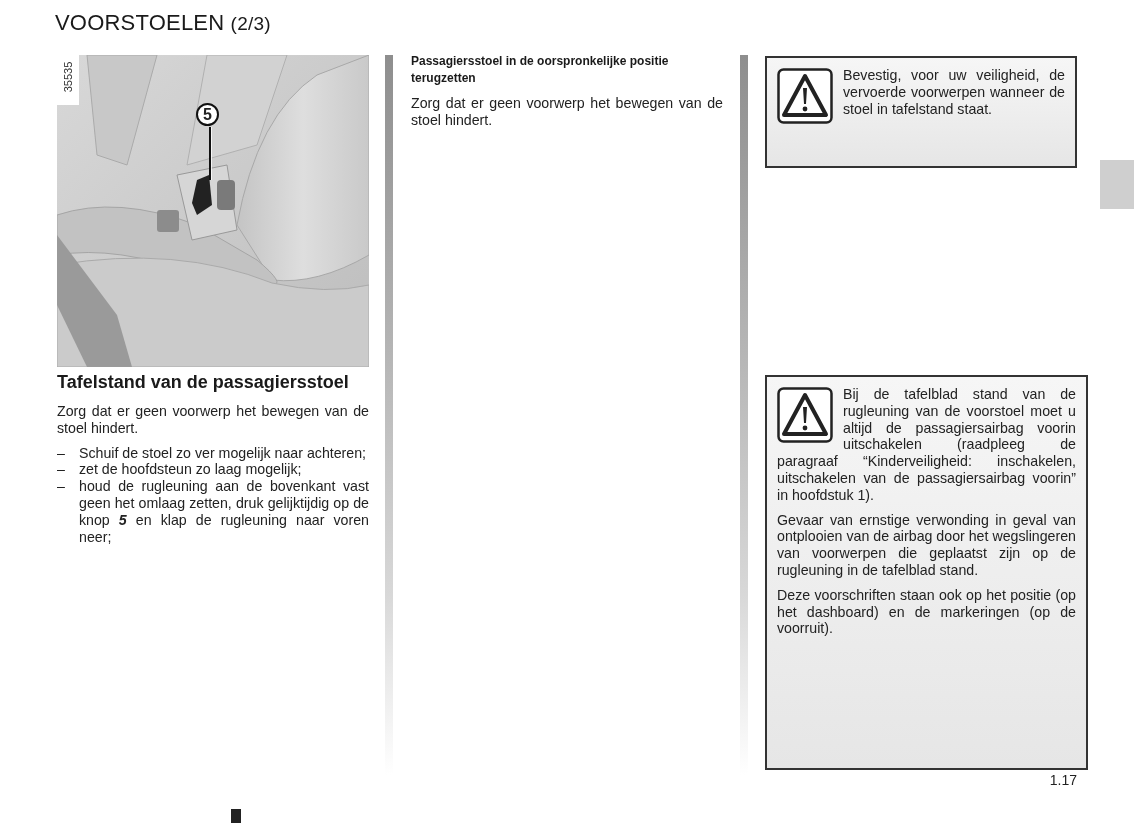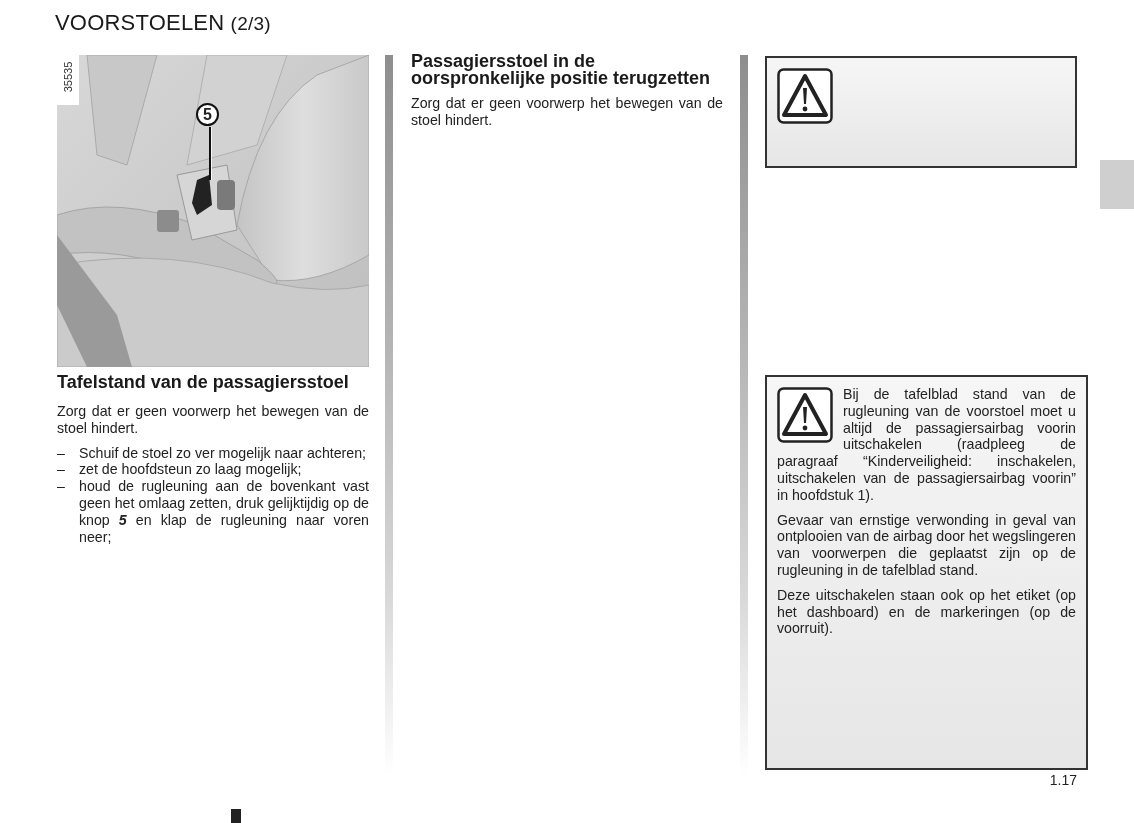--- a/index.html
+++ b/index.html
@@ -14,21 +14,21 @@
     .col1 { position:absolute; left:57px; top:372px; width:312px; }
     .h2 { font-size:18px; font-weight:bold; line-height:21px; color:#1a1a1a; margin:0 0 10px 0; }
     p, li { font-size:14.2px; line-height:16.8px; margin:0; text-align:justify; }
     p { margin-bottom:8px; }
     ul.dash { list-style:none; margin:0; padding:0; }
     ul.dash li { position:relative; padding-left:22px; }
     ul.dash li::before { content:"–"; position:absolute; left:0; top:0; }
     .divider { position:absolute; width:8px; top:55px; height:720px;
       background:linear-gradient(to bottom, #8e8e8e 0%, #b4b4b4 40%, #d8d8d8 75%, #ffffff 100%); }
     .col2 { position:absolute; left:411px; top:53px; width:312px; }
-    .h3 { font-size:18px; font-weight:bold; line-height:16.5px; margin:0 0 9px 0; color:#1a1a1a; }
+    .h3 { font-size:12px; font-weight:bold; line-height:16.5px; margin:0 0 9px 0; color:#1a1a1a; }
     .warn { position:absolute; border:2px solid #333; background:linear-gradient(to bottom, #f6f6f6, #e6e6e6); box-sizing:border-box; padding:9px 10px 8px 10px; }
     .warn1 { left:765px; top:56px; width:312px; height:112px; }
     .warn2 { left:765px; top:375px; width:323px; height:395px; }
     .warn-icon { float:left; width:56px; height:56px; margin:1px 10px 4px 0; }
     .tab { position:absolute; left:1100px; top:160px; width:34px; height:49px; background:#cfcfcf; }
     .page-num { position:absolute; left:1040px; top:772px; font-size:14px; color:#222; width:37px; text-align:right; }
     .mark { position:absolute; left:231px; top:809px; width:10px; height:14px; background:#222; }
   </style>
 </head>
 <body>
@@ -91,29 +91,30 @@
   <p>Zorg dat er geen voorwerp het bewegen van de stoel hindert.</p>
 </div>
 
 <div class="warn warn1">
   <svg class="warn-icon" viewBox="0 0 56 56">
     <rect x="1.5" y="1.5" width="53" height="53" rx="5" fill="#fff" stroke="#222" stroke-width="2.5"></rect>
     <path d="M28 8 L49 47 L7 47 Z" fill="none" stroke="#222" stroke-width="4" stroke-linejoin="round"></path>
     <path d="M26 20 L30 20 L29 36 L27 36 Z" fill="#222"></path>
     <circle cx="28" cy="41" r="2.4" fill="#222"></circle>
   </svg>
+  <p>Bevestig, voor uw veiligheid, de vervoerde voorwerpen wanneer de stoel in tafelstand staat.</p>
 </div>
 
 <div class="warn warn2">
   <svg class="warn-icon" viewBox="0 0 56 56">
     <rect x="1.5" y="1.5" width="53" height="53" rx="5" fill="#fff" stroke="#222" stroke-width="2.5"></rect>
     <path d="M28 8 L49 47 L7 47 Z" fill="none" stroke="#222" stroke-width="4" stroke-linejoin="round"></path>
     <path d="M26 20 L30 20 L29 36 L27 36 Z" fill="#222"></path>
     <circle cx="28" cy="41" r="2.4" fill="#222"></circle>
   </svg>
   <p>Bij de tafelblad stand van de rugleuning van de voorstoel moet u altijd de passagiersairbag voorin uitschakelen (raadpleeg de paragraaf “Kinderveiligheid: inschakelen, uitschakelen van de passagiersairbag voorin” in hoofdstuk 1).</p>
   <p>Gevaar van ernstige verwonding in geval van ontplooien van de airbag door het wegslingeren van voorwerpen die geplaatst zijn op de rugleuning in de tafelblad stand.</p>
-  <p>Deze uitschakelen staan ook op het etiket (op het dashboard) en de markeringen (op de voorruit).</p>
+  <p>Deze voorschriften staan ook op het positie (op het dashboard) en de markeringen (op de voorruit).</p>
 </div>
 
 <div class="tab"></div>
 <div class="page-num">1.17</div>
 <div class="mark"></div>
 
 </body></html>

